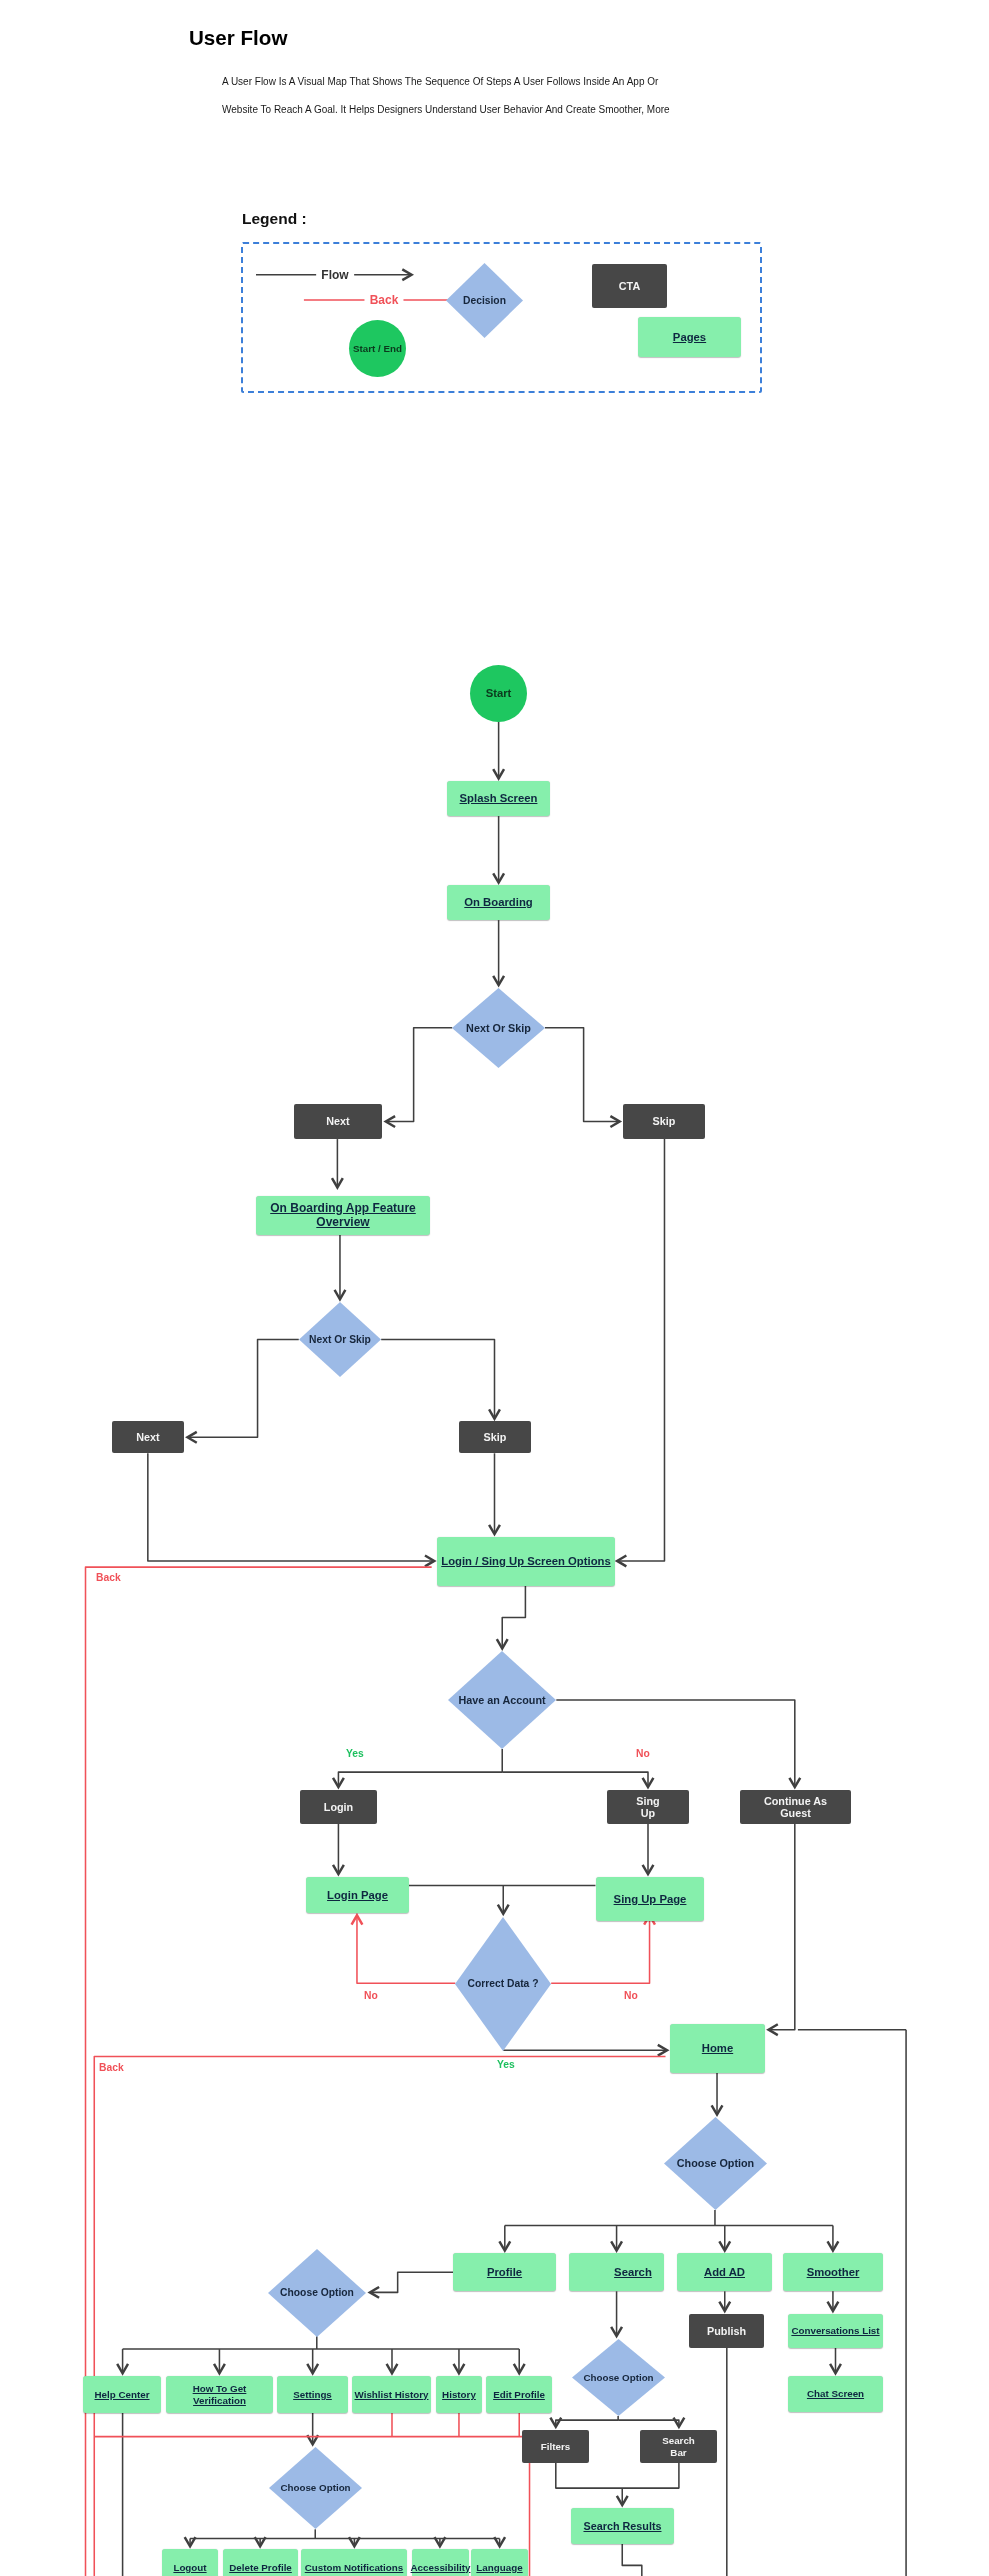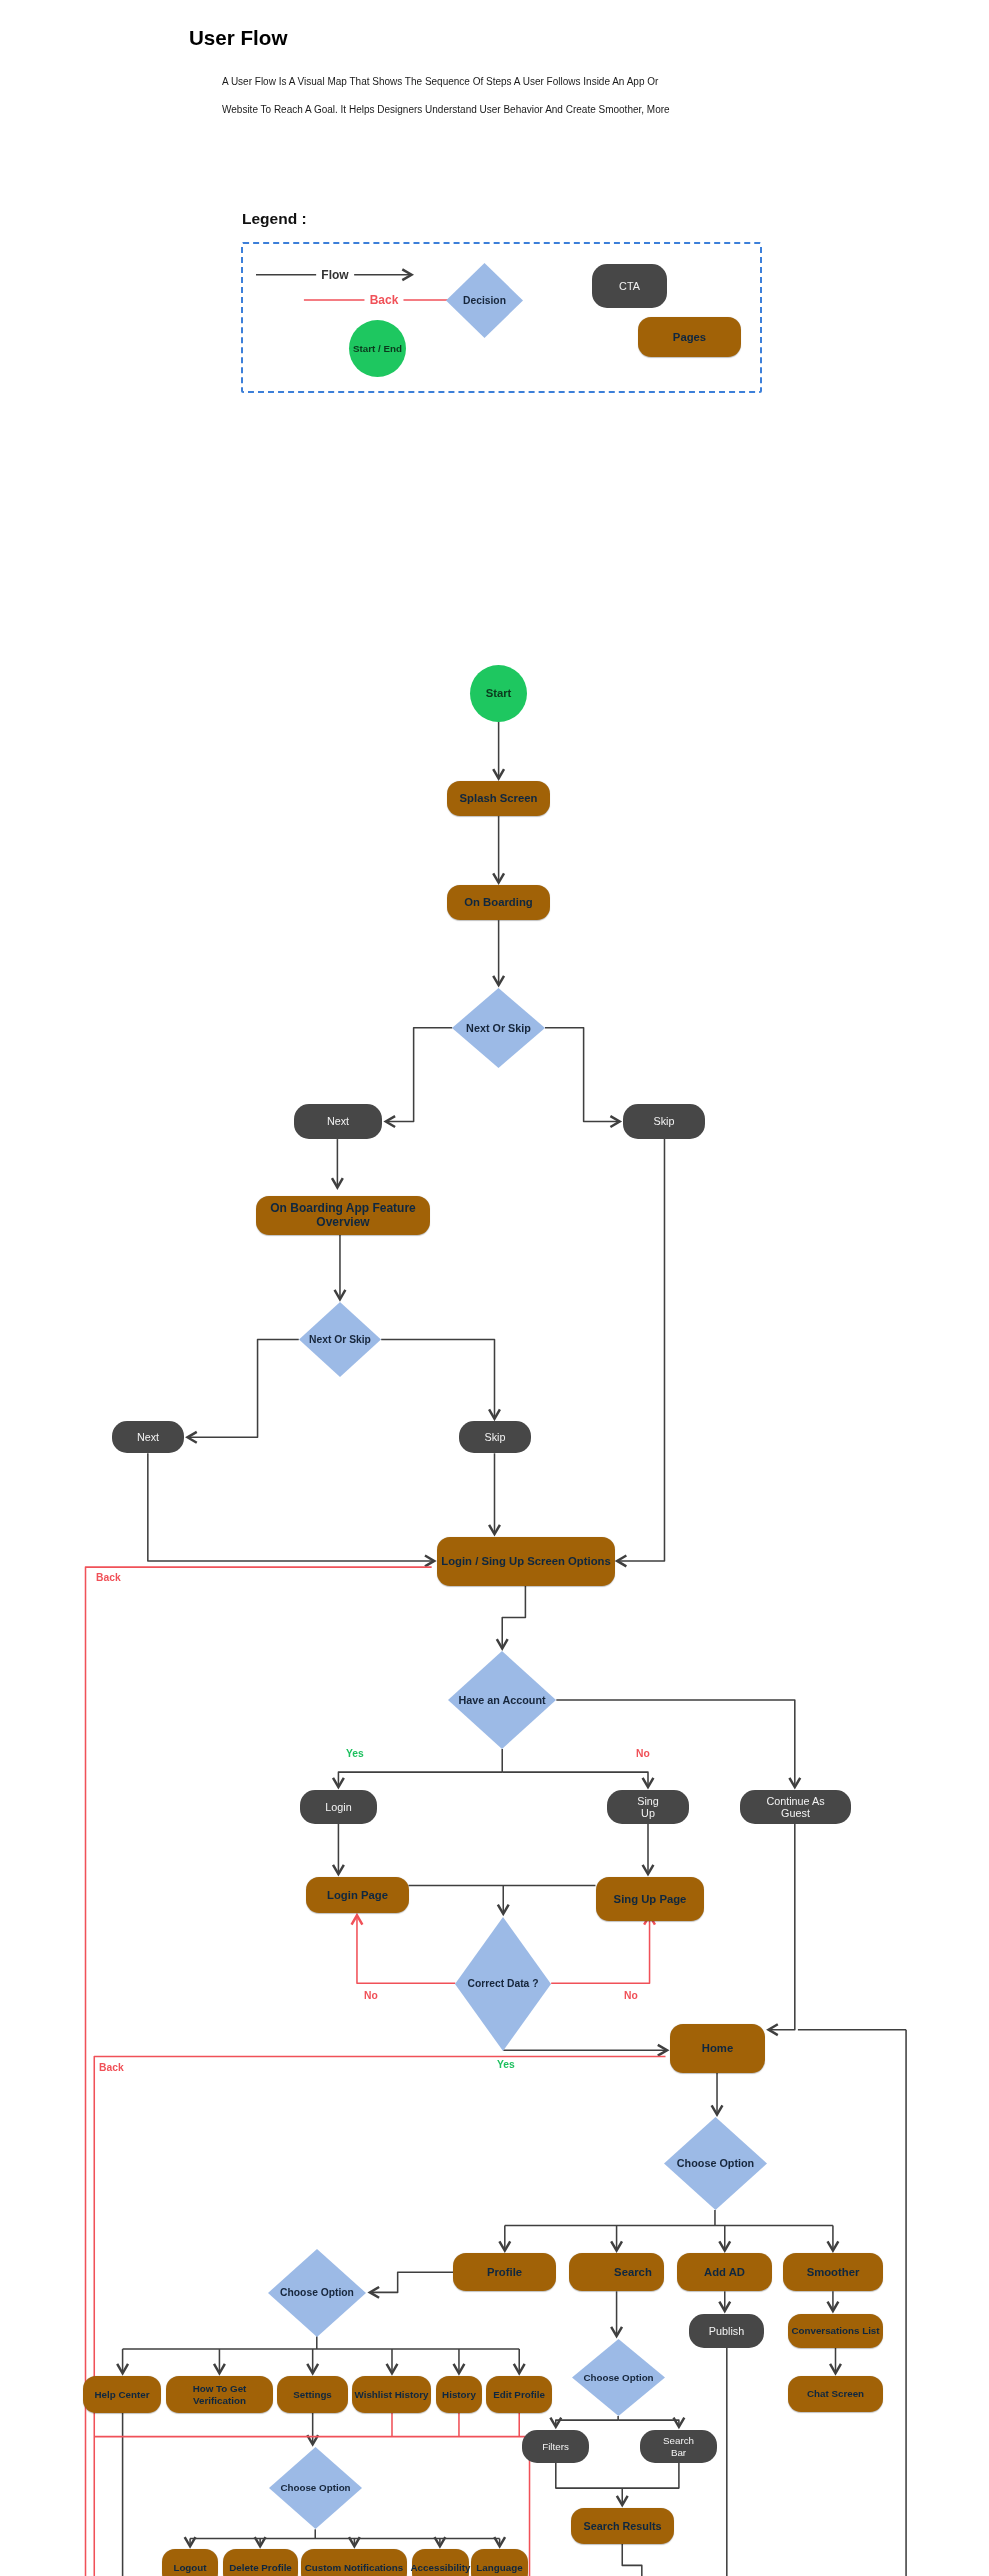--- a/index.html
+++ b/index.html
@@ -1,24 +1,24 @@
 <!DOCTYPE html>
 <html style="font-size:8.2px"><head>
 <meta charset="utf-8">
 <style>
   html,body{margin:0;padding:0;background:#fff;}
   .canvas{position:relative;width:989px;height:3297px;background:#ffffff;overflow:hidden;
           font-family:"Liberation Sans",sans-serif;}
   svg.wires{position:absolute;left:0;top:0;z-index:1;}
   .node{position:absolute;z-index:2;display:flex;align-items:center;justify-content:center;
         text-align:center;box-sizing:border-box;line-height:1.15;}
-  .page{background:#a16207;border-radius:13px;color:#0e2740;font-weight:700;font-size:11.3px;
-        box-shadow:0 0.5px 1px rgba(0,0,0,.25);padding:0 4.1px;}
+  .page{background:#86efac;border-radius:3px;color:#0e2740;font-weight:700;font-size:11.3px;
+        box-shadow:0 0.5px 1px rgba(0,0,0,.25);padding:0 4.1px;text-decoration:underline;}
   .page.sm{font-size:9.8px;padding:0 2.1px;}
-  .cta{background:#474747;border-radius:15px;color:#f3f3f3;font-weight:400;font-size:10.8px;padding:0 22px;}
+  .cta{background:#474747;border-radius:2px;color:#f3f3f3;font-weight:700;font-size:10.8px;padding:0 22px;}
   .diamond{background:#9cbae6;color:#16263c;font-weight:700;font-size:10.8px;
            clip-path:polygon(50% 0,100% 50%,50% 100%,0 50%);padding:0 9.3px;}
   .oval{background:#1ec760;border-radius:50%;color:#0b3a1d;font-weight:700;font-size:11.3px;}
   .edge-label{position:absolute;z-index:3;font-size:10.3px;font-weight:700;}
   .edge-label.yes{color:#1ec05f;}
   .edge-label.no{color:#f05158;}
   .title{position:absolute;left:189px;top:26px;font-size:20.6px;font-weight:700;color:#000;z-index:2;}
   .desc{position:absolute;left:222px;top:76px;width:577px;font-size:10px;color:#1a1a1a;z-index:2;}
   .desc div{height:28px;}
   .legend-label{position:absolute;left:242px;top:210px;font-size:15.5px;font-weight:700;color:#111;z-index:2;}

